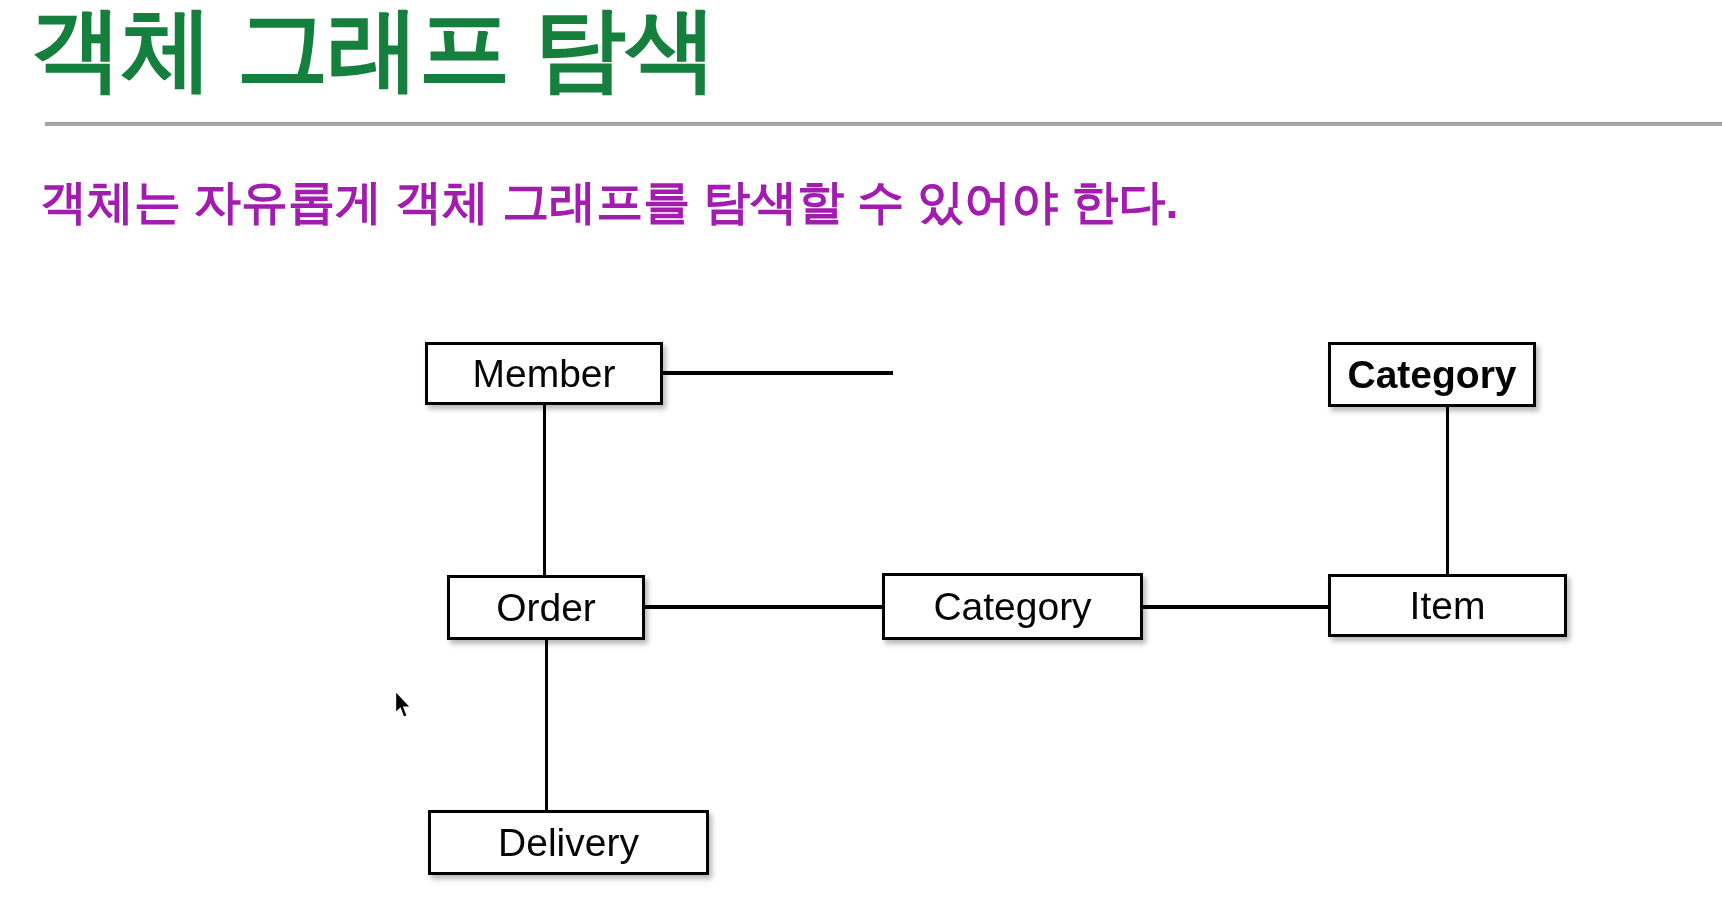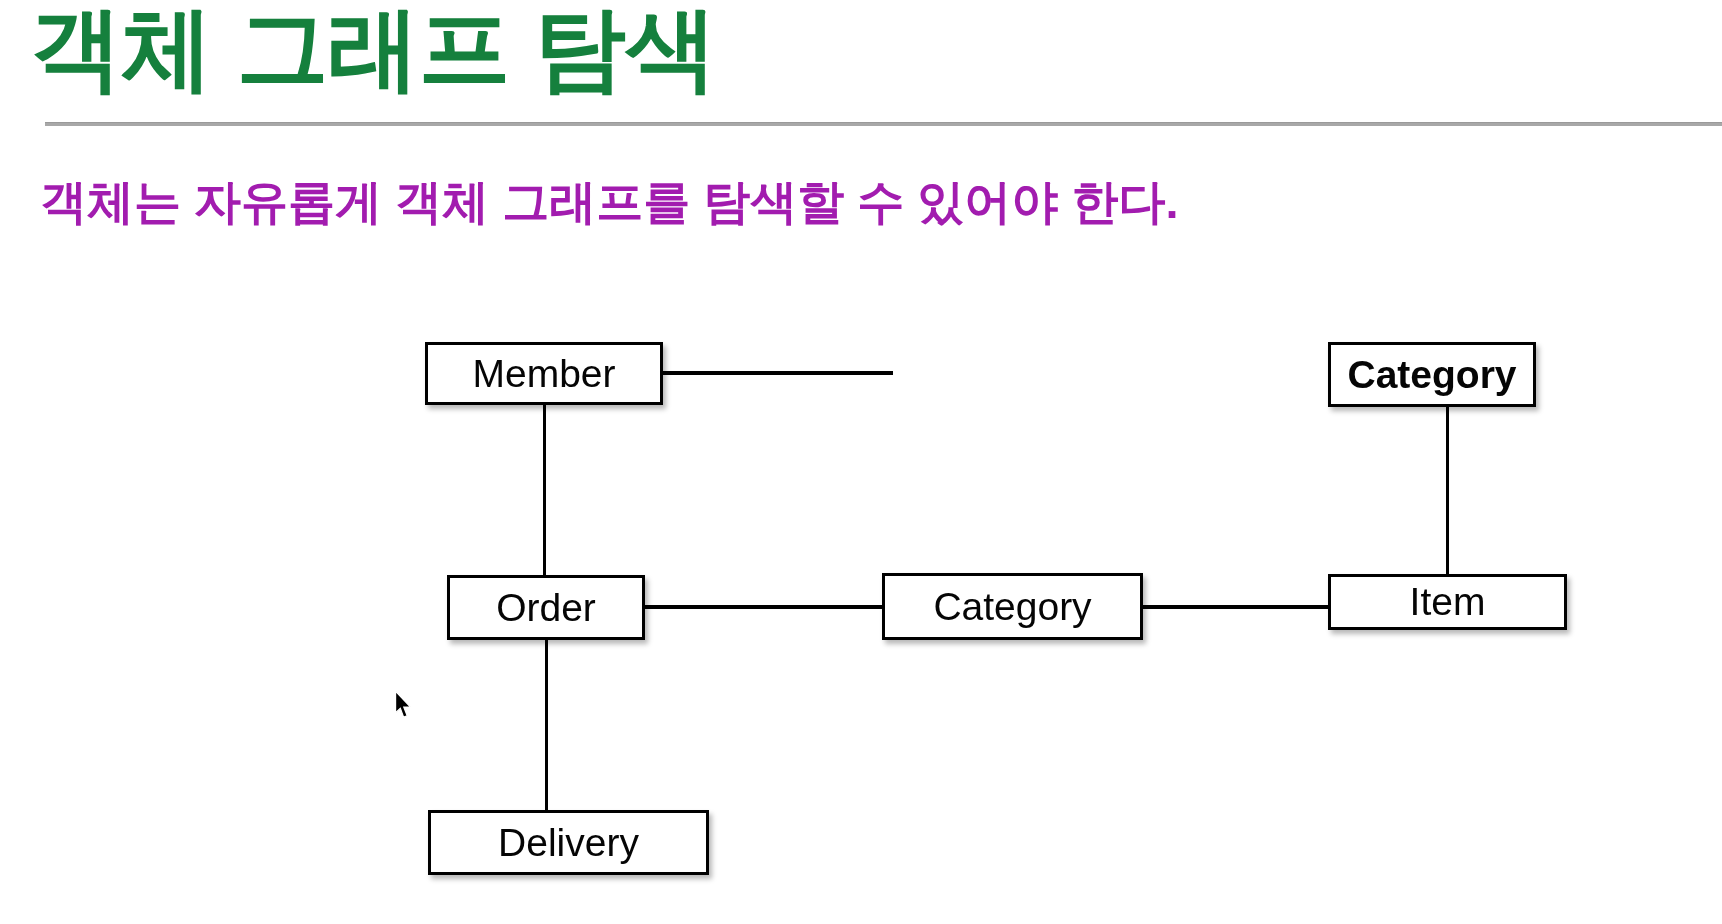--- a/index.html
+++ b/index.html
@@ -62,21 +62,21 @@
     font-weight: 500;
     color: #050505;
     white-space: nowrap;
   }
 
   .node-member   { left: 425px;  top: 342px; width: 238px; height: 63px; }
   .node-team     { left: 893px;  top: 342px; width: 239px; height: 65px; }
   .node-category { left: 1328px; top: 342px; width: 208px; height: 65px; font-weight: bold; }
   .node-order    { left: 447px;  top: 575px; width: 198px; height: 65px; }
   .node-orderitem{ left: 882px;  top: 573px; width: 261px; height: 67px; }
-  .node-item     { left: 1328px; top: 574px; width: 239px; height: 56px; }
+  .node-item     { left: 1328px; top: 574px; width: 239px; height: 63px; }
   .node-delivery { left: 428px;  top: 810px; width: 281px; height: 65px; }
 
   .edge { position: absolute; background: #000000; }
   .edge-member-team    { left: 663px;  top: 371px; width: 230px; height: 4px; }
   .edge-member-order   { left: 543px;  top: 405px; width: 3px;   height: 170px; }
   .edge-category-item  { left: 1446px; top: 407px; width: 3px;   height: 167px; }
   .edge-order-orderitem{ left: 645px;  top: 605px; width: 237px; height: 4px; }
   .edge-orderitem-item { left: 1143px; top: 605px; width: 185px; height: 4px; }
   .edge-order-delivery { left: 545px;  top: 640px; width: 3px;   height: 170px; }
 

